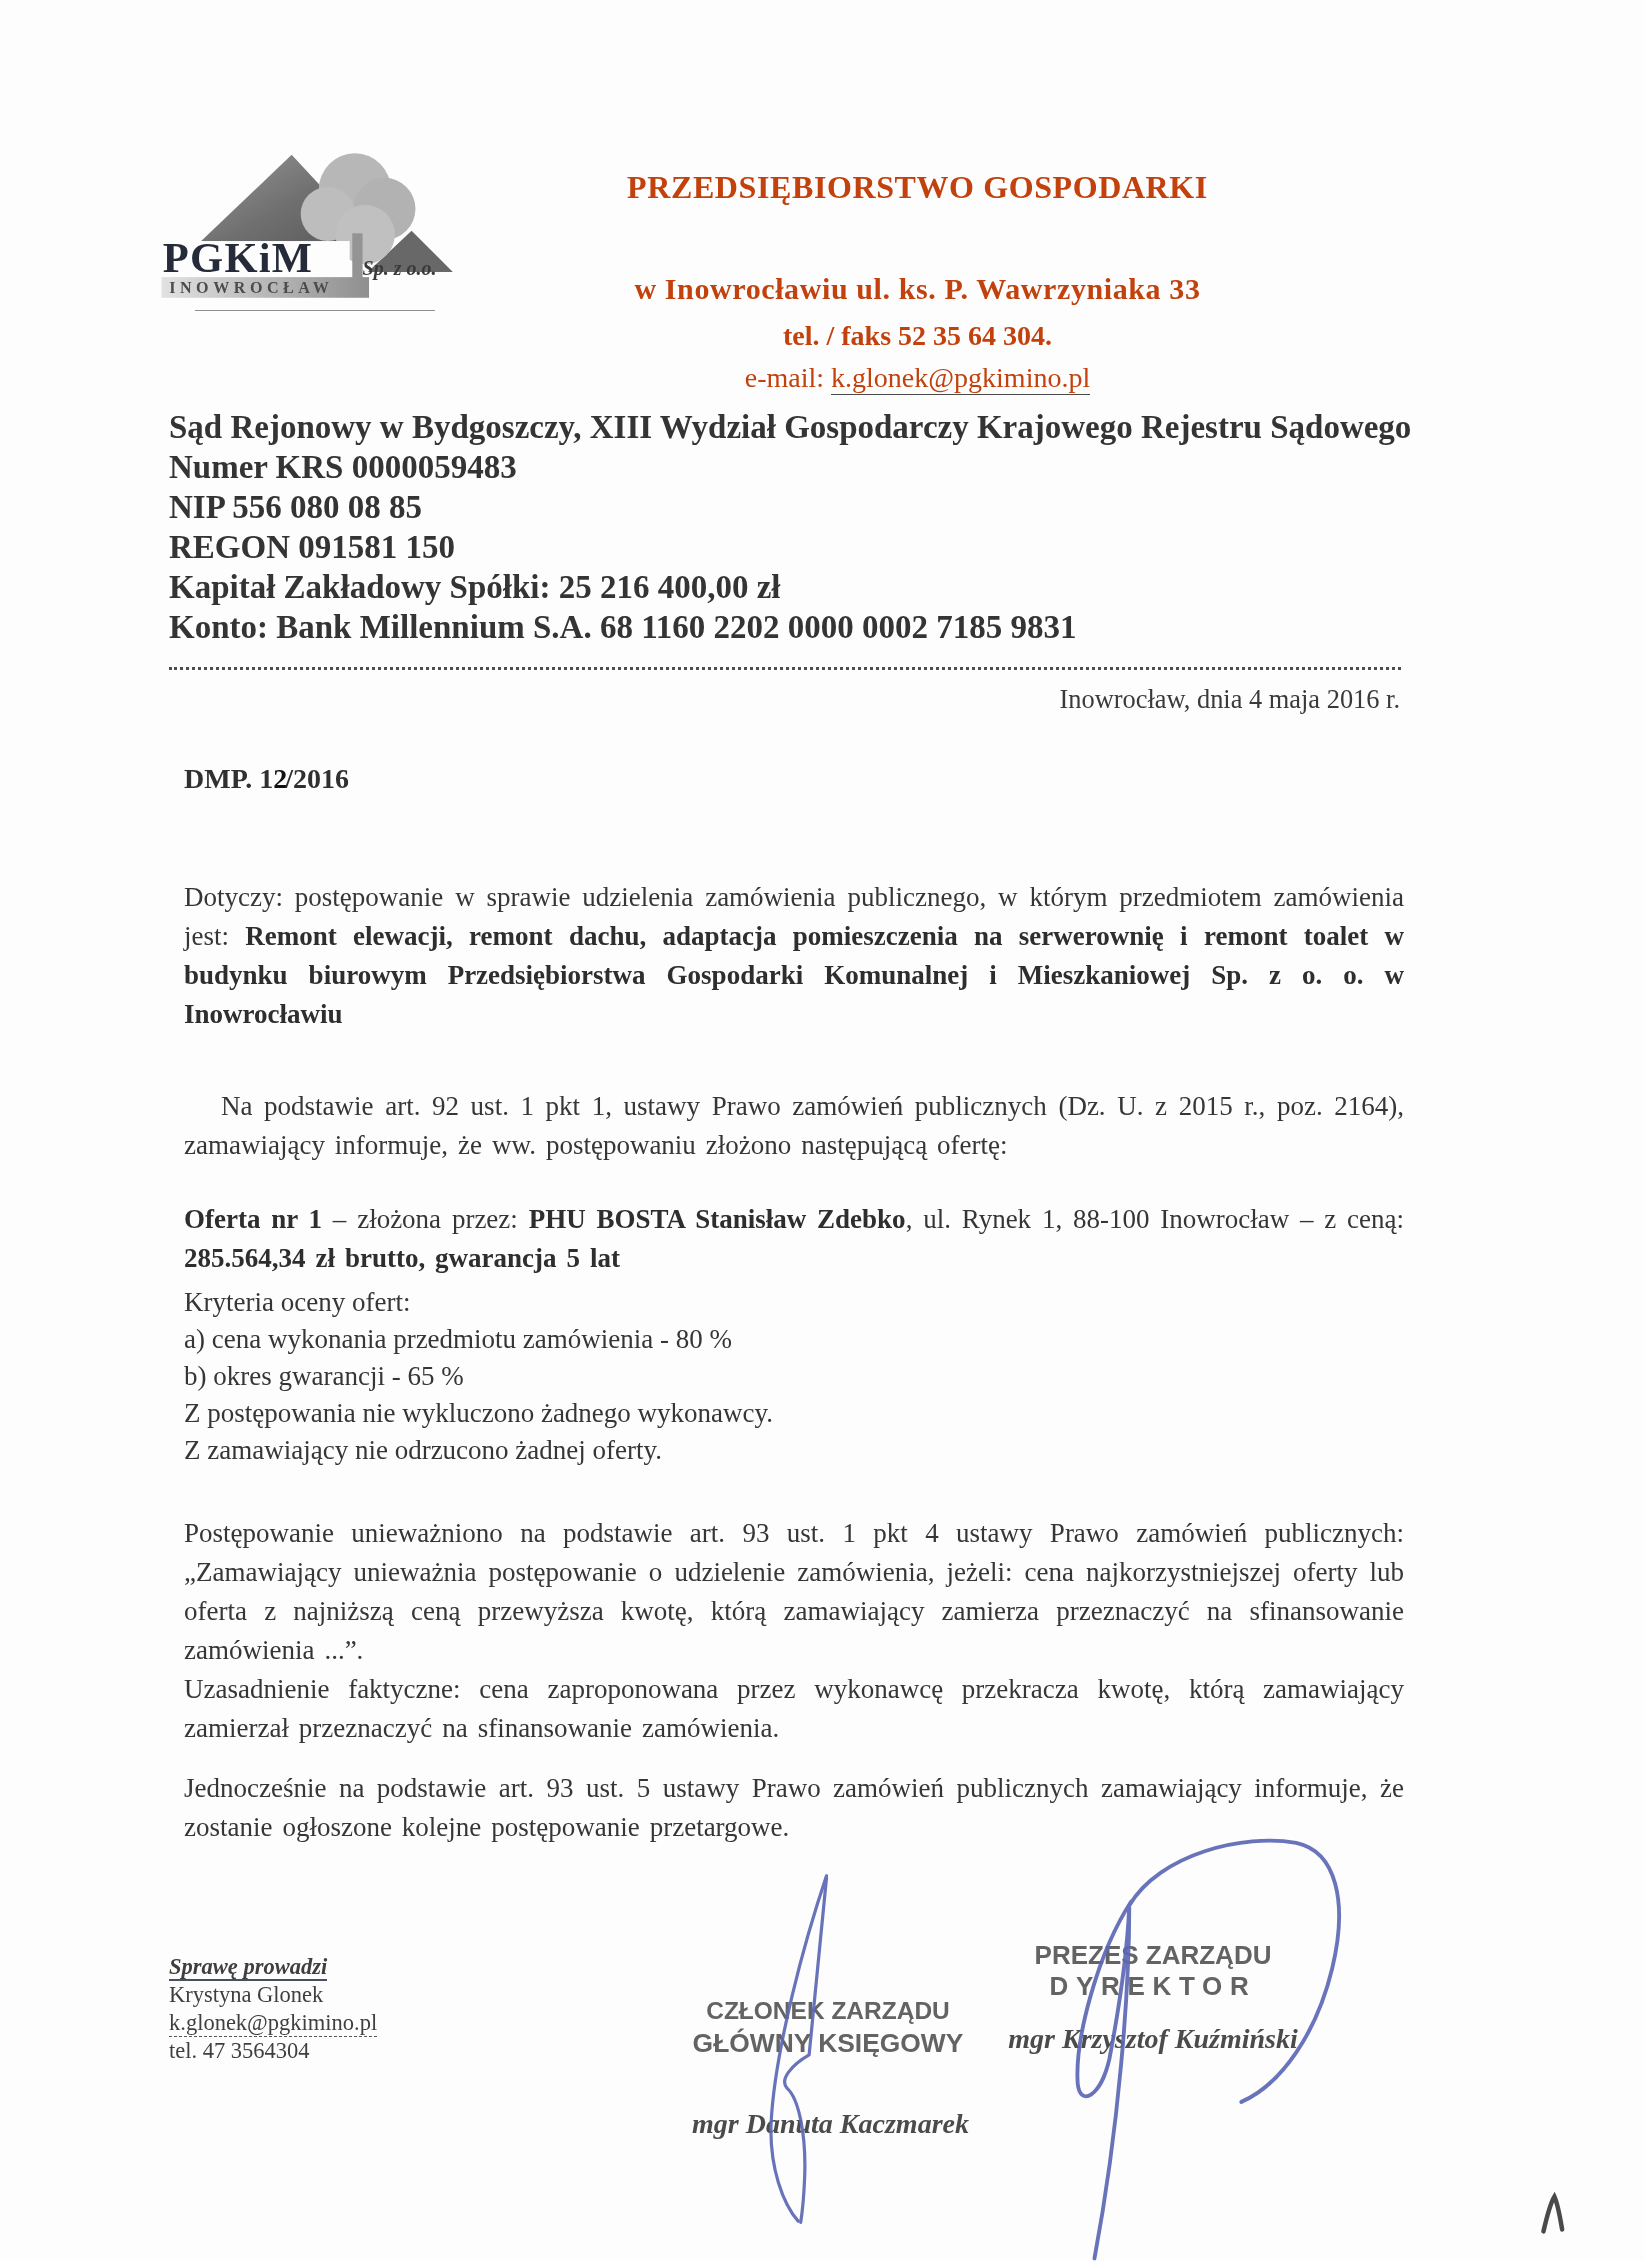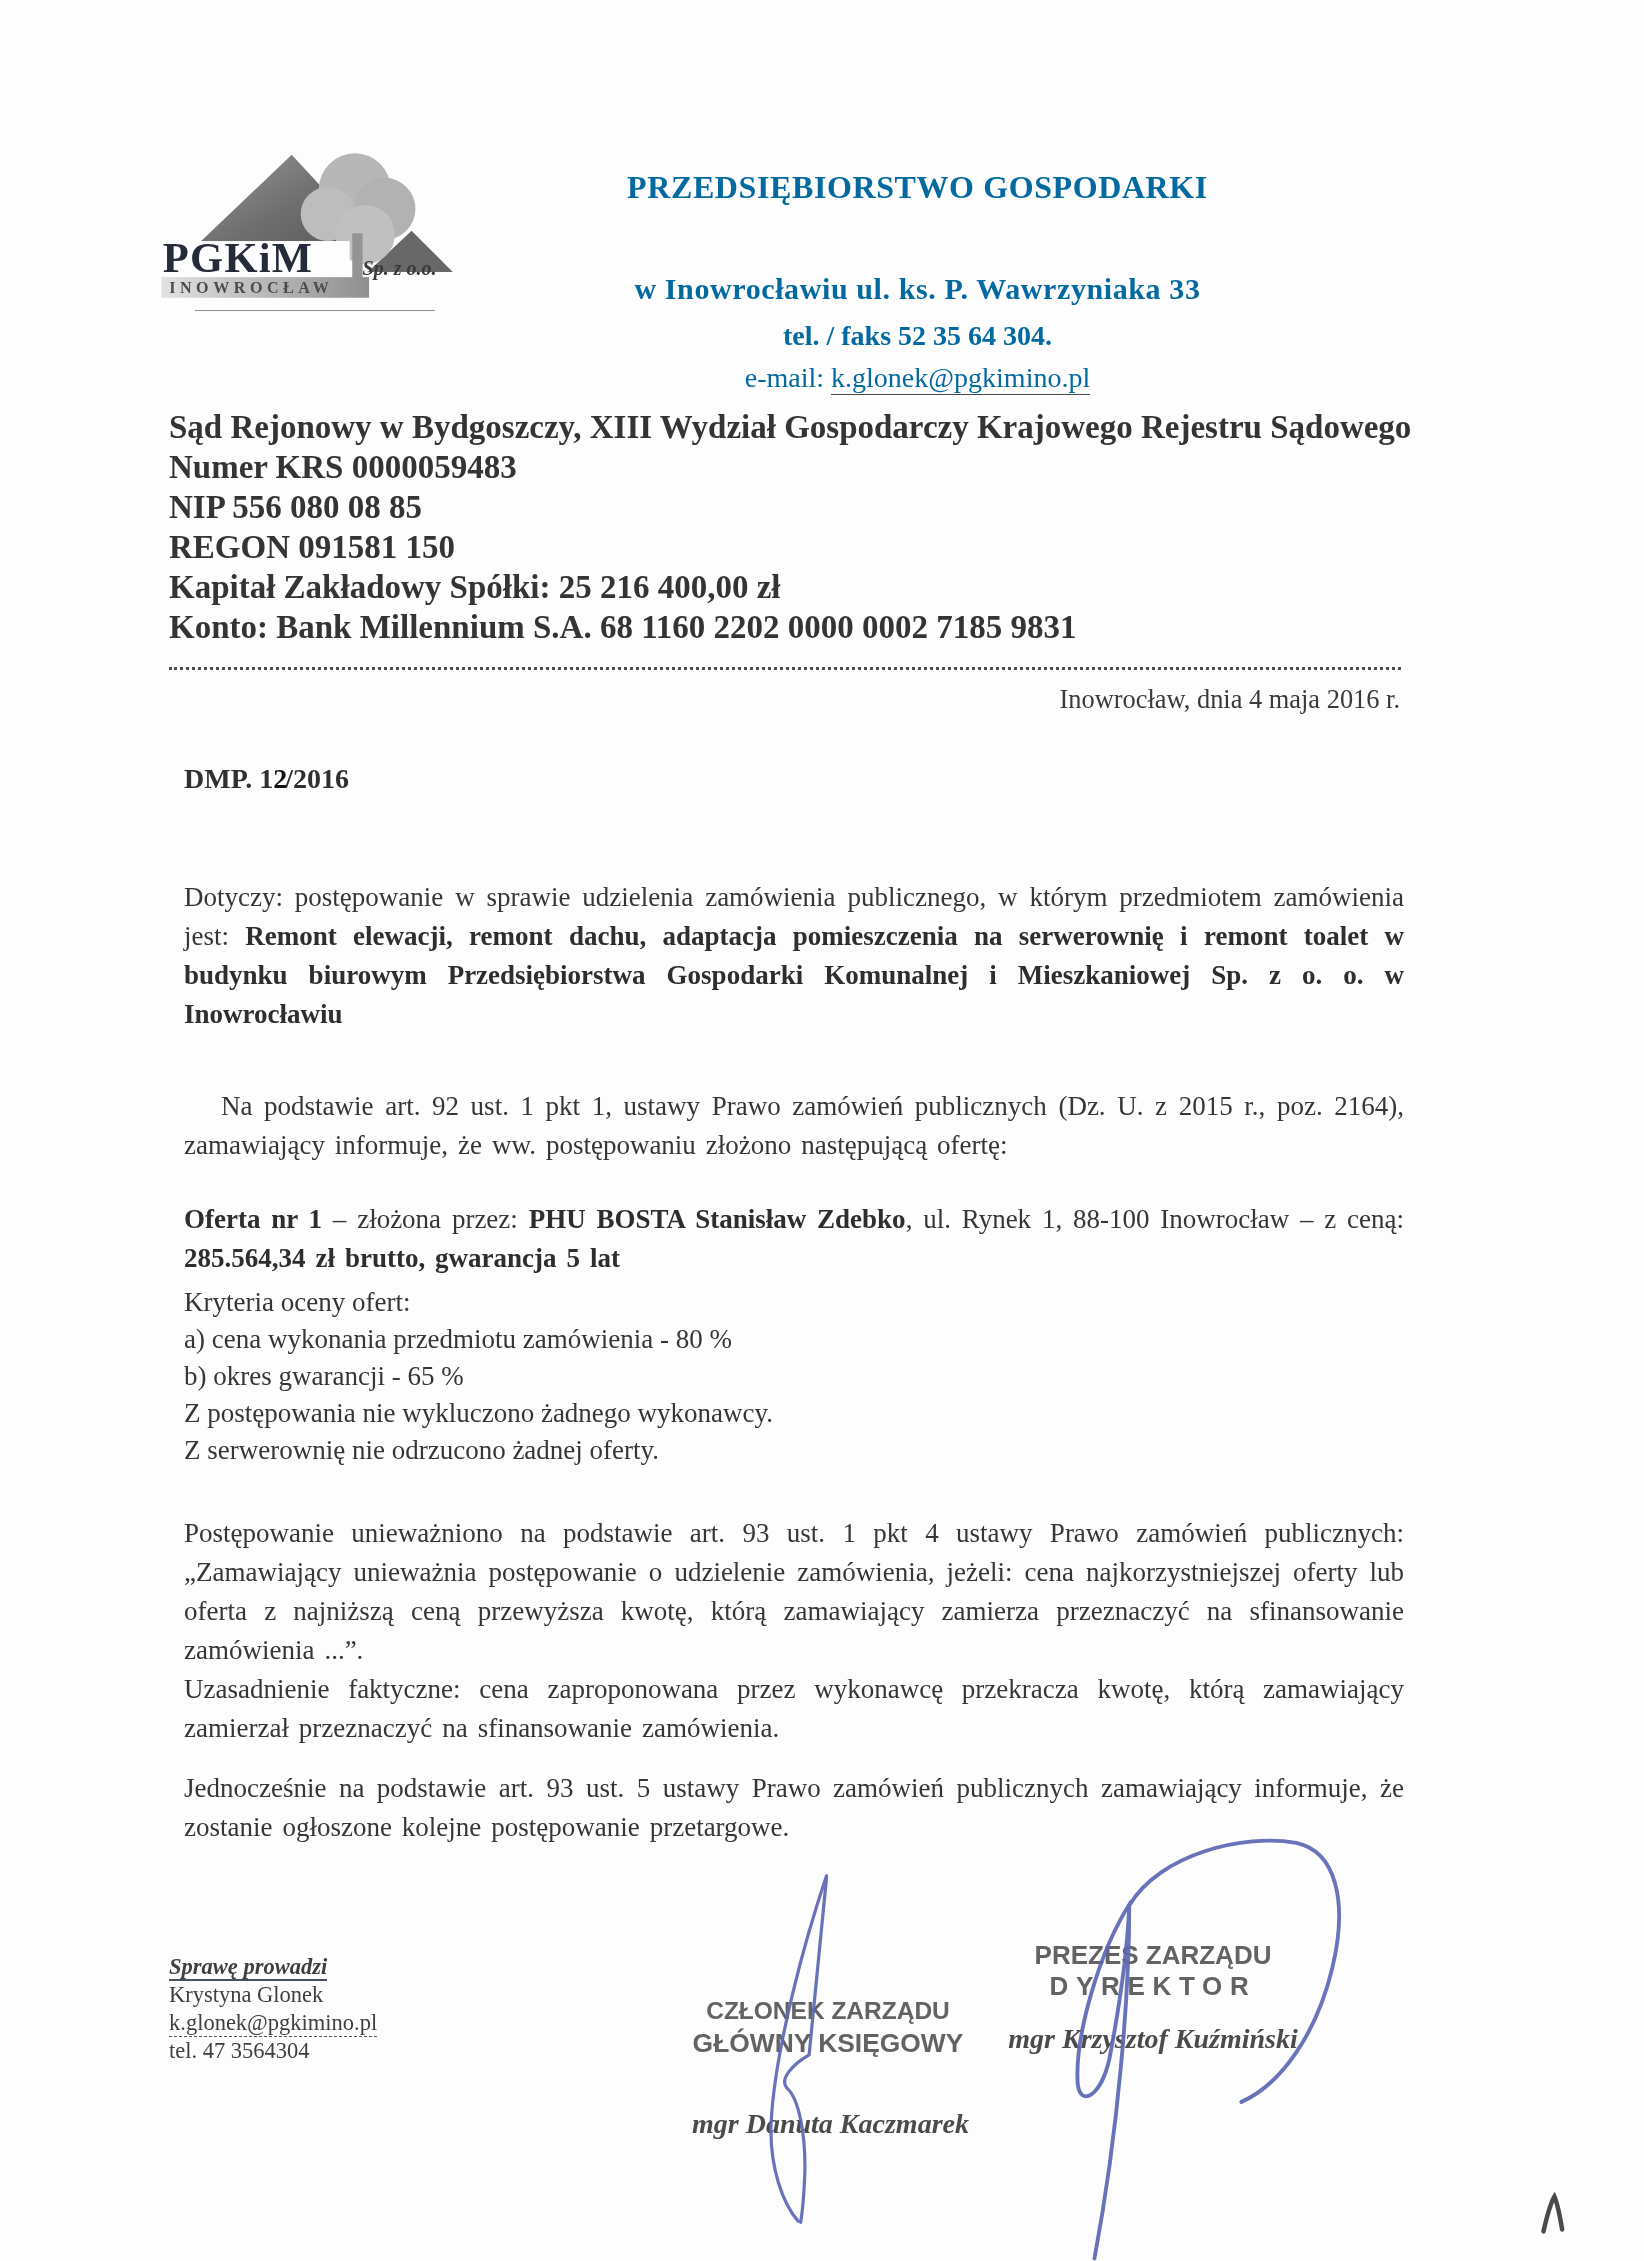--- a/index.html
+++ b/index.html
@@ -7,21 +7,21 @@
     position:relative;
     width:1644px;height:2261px;
     background:#fdfdfd;
     font-family:"Liberation Serif", serif;
     color:#333;
     overflow:hidden;
   }
   .abs{position:absolute;}
   .b{font-weight:bold;color:#2e2e2e;}
   
-  .hdr{left:470px;width:895px;text-align:center;font-weight:bold;color:#0369a1;}
+  .hdr{left:470px;width:895px;text-align:center;font-weight:bold;color:#c2410c;}
   .hdr-big{font-size:32px;letter-spacing:0.6px;}
   .hdr-mid{font-size:30px;letter-spacing:0.6px;}
   .hdr-small{font-size:28px;}
   .hdr-mail{font-size:28px;font-weight:normal;}
   .mail-link{border-bottom:1.9px solid #4a4a4a;padding-bottom:1.3px;}
   
   .reg{left:169px;width:1288px;font-size:33px;font-weight:bold;color:#343434;line-height:40px;}
   
   .dotted-rule{left:169px;top:667px;width:1232px;height:0;border-top:3.2px dotted #4e4e4e;}
   
@@ -100,21 +100,21 @@
 
   <div class="abs body-p indent" style="top:1045px;">Na podstawie art. 92 ust. 1 pkt 1, ustawy Prawo zamówień publicznych (Dz. U. z 2015 r., poz. 2164), zamawiający informuje, że ww. postępowaniu złożono następującą ofertę:</div>
 
   <div class="abs body-p" style="top:1158px;"><span class="b">Oferta nr 1</span><span> – złożona przez: </span><span class="b">PHU BOSTA Stanisław Zdebko</span><span>, ul. Rynek 1, 88-100 Inowrocław – z ceną: </span><span class="b">285.564,34 zł brutto, gwarancja 5 lat</span></div>
 
   <div class="abs body-p nojust list" style="top:1242px;">
     <div>Kryteria oceny ofert:</div>
     <div>a) cena wykonania przedmiotu zamówienia - 80 %</div>
     <div>b) okres gwarancji - 65 %</div>
     <div>Z postępowania nie wykluczono żadnego wykonawcy.</div>
-    <div>Z serwerownię nie odrzucono żadnej oferty.</div>
+    <div>Z zamawiający nie odrzucono żadnej oferty.</div>
   </div>
 
   <div class="abs body-p" style="top:1472px;">
     <div>Postępowanie unieważniono na podstawie art. 93 ust. 1 pkt 4 ustawy Prawo zamówień publicznych: „Zamawiający unieważnia postępowanie o udzielenie zamówienia, jeżeli: cena najkorzystniejszej oferty lub oferta z najniższą ceną przewyższa kwotę, którą zamawiający zamierza przeznaczyć na sfinansowanie zamówienia ...”.</div>
     <div>Uzasadnienie faktyczne: cena zaproponowana przez wykonawcę przekracza kwotę, którą zamawiający zamierzał przeznaczyć na sfinansowanie zamówienia.</div>
   </div>
 
   <div class="abs body-p" style="top:1727px;">Jednocześnie na podstawie art. 93 ust. 5 ustawy Prawo zamówień publicznych zamawiający informuje, że zostanie ogłoszone kolejne postępowanie przetargowe.</div>
 
   <div class="abs foot" style="left:169px;top:1953px;">

